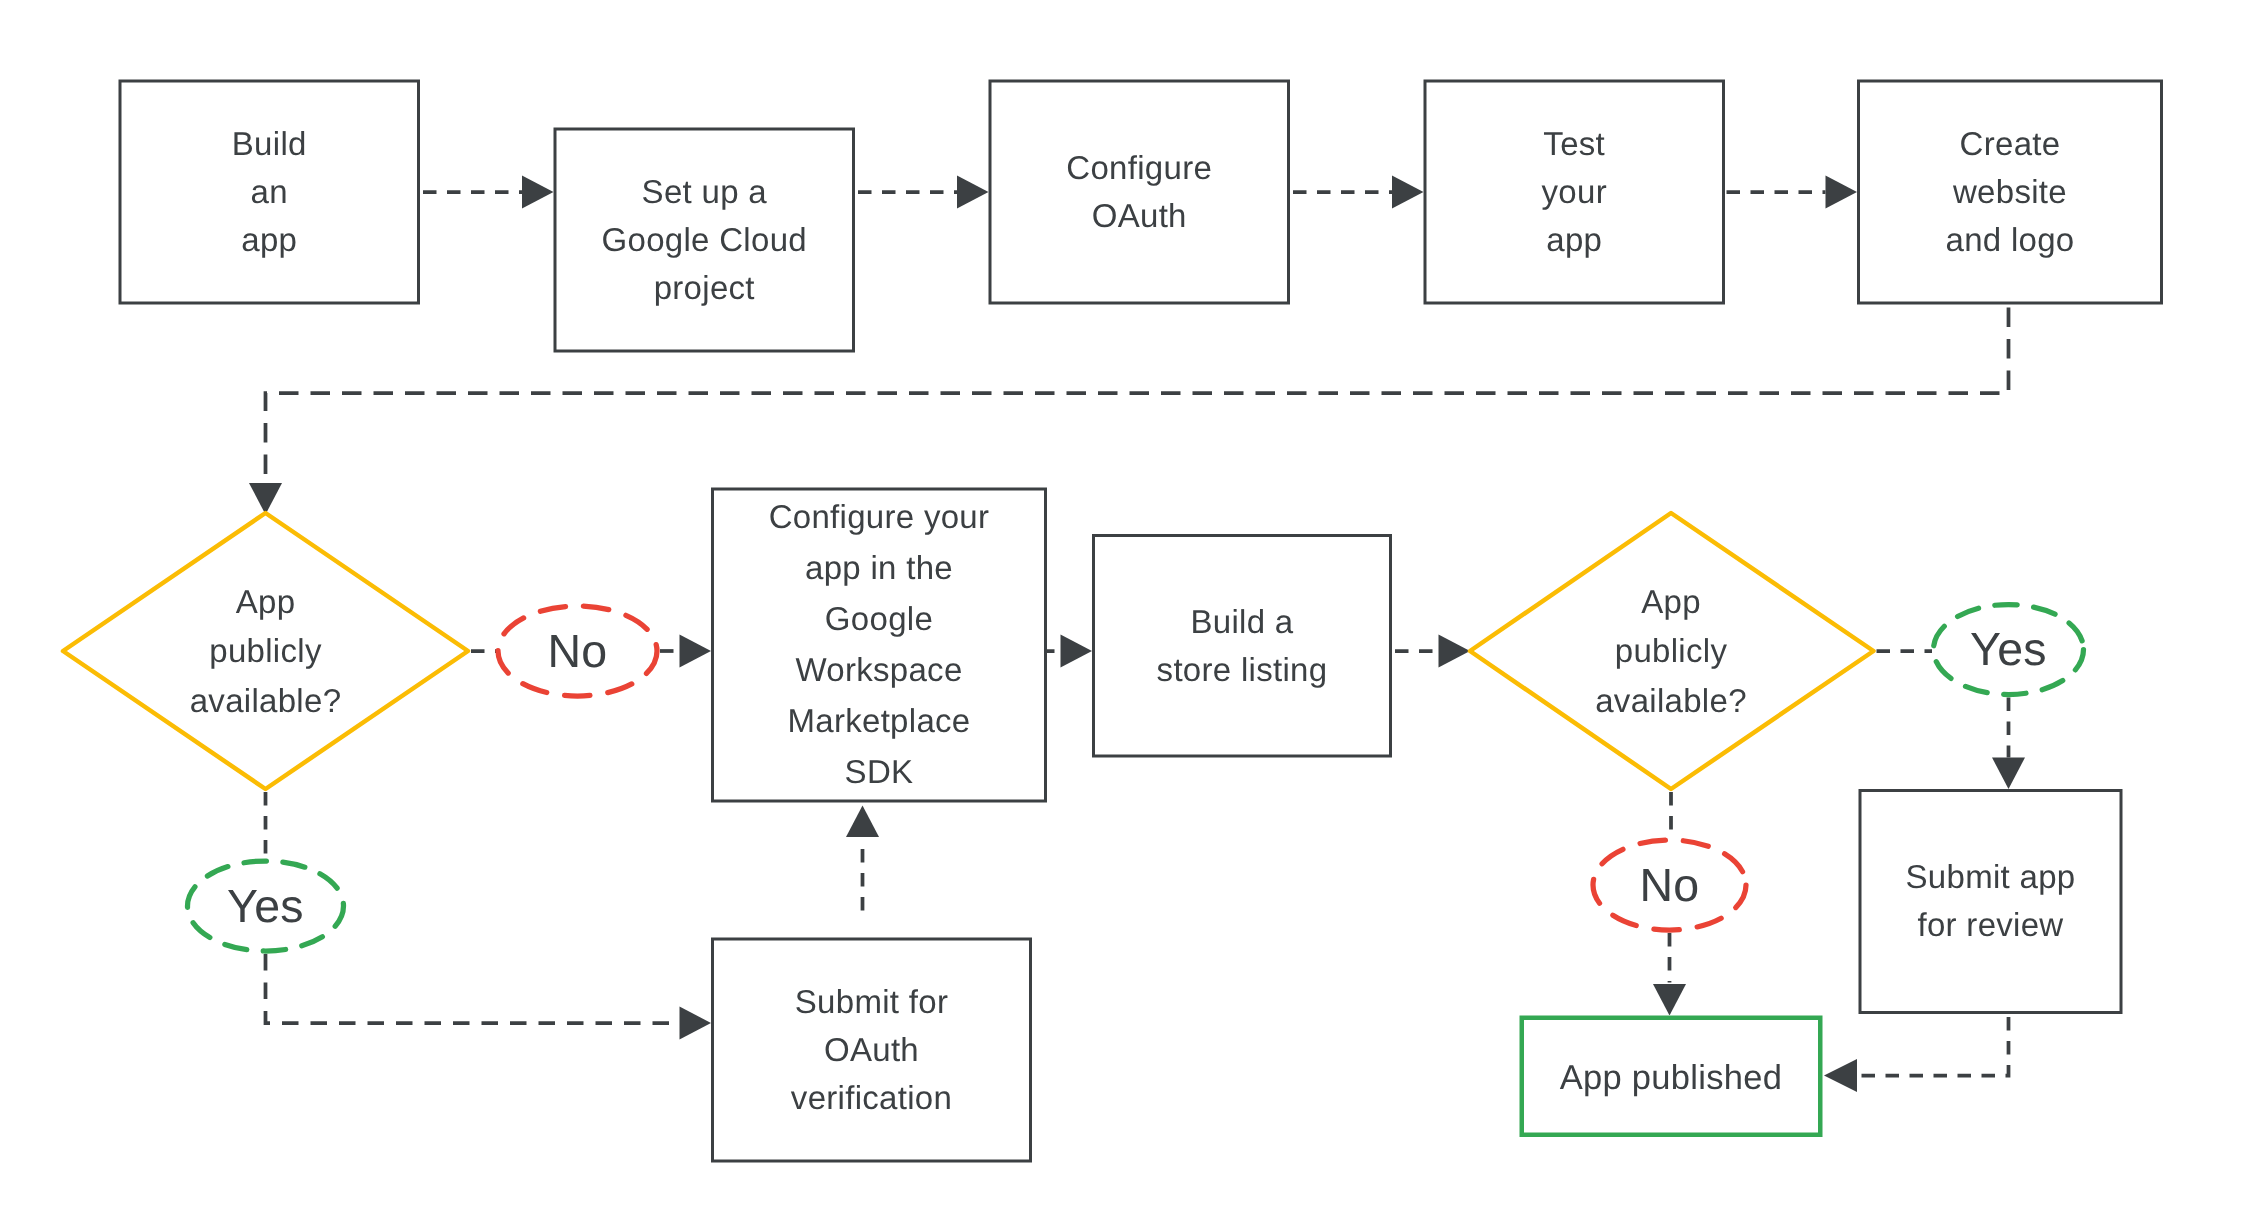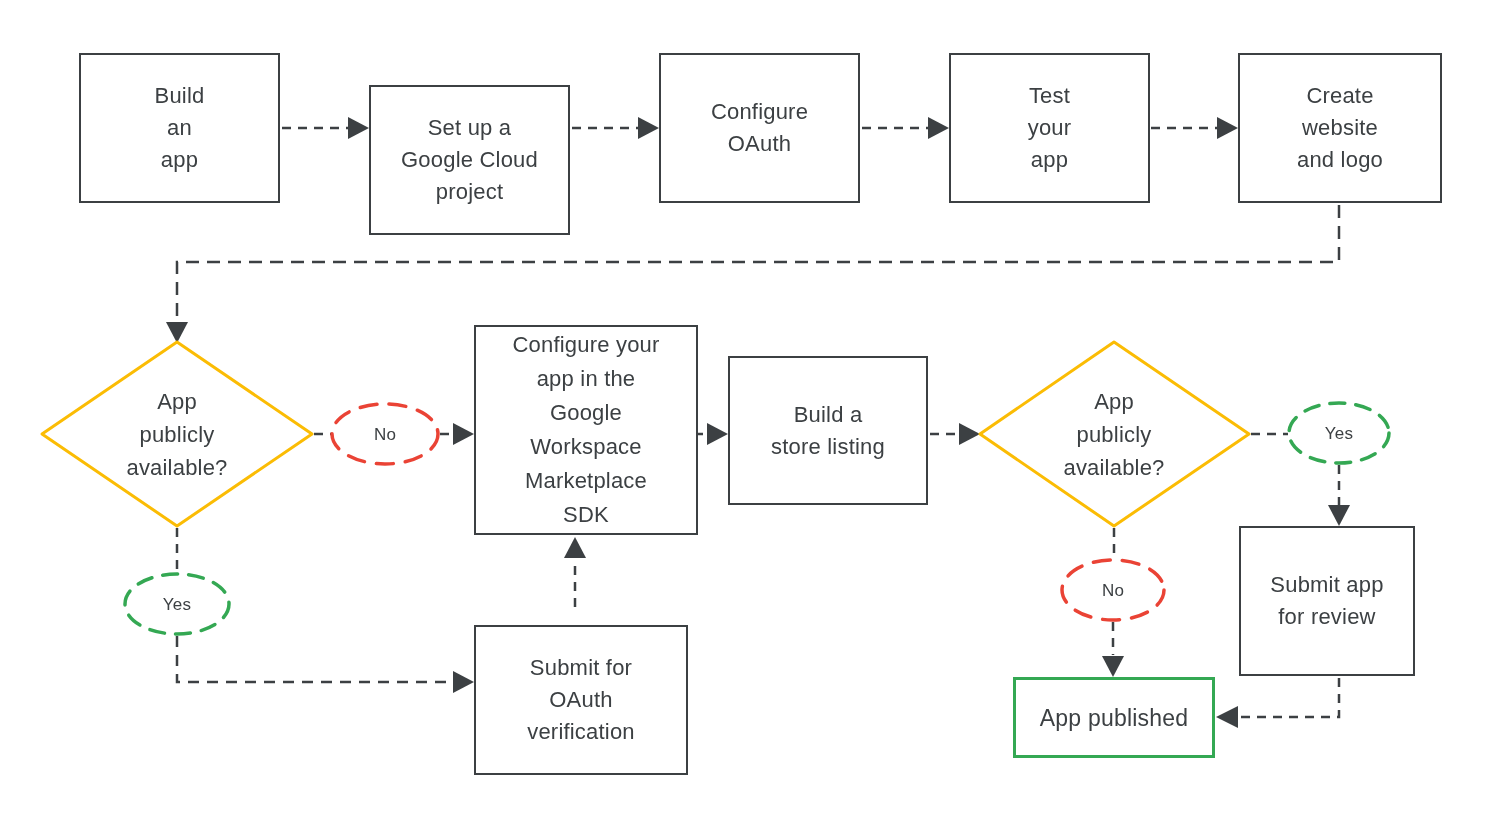--- a/index.html
+++ b/index.html
@@ -32,21 +32,21 @@
   .node.sdk { line-height: 34px; }
   .free-label {
     position: absolute;
     transform: translate(-50%, -50%);
     text-align: center;
     font-size: 22px;
     line-height: 33px;
     white-space: pre-line;
     letter-spacing: 0.2px;
   }
-  .badge-label { font-size: 17px; line-height: 23px; }
+  .badge-label { font-size: 31px; line-height: 23px; }
 </style>
 </head>
 <body>
 
 <div class="canvas">
 
   <svg class="wires" viewBox="0 0 1494 814" xmlns="http://www.w3.org/2000/svg">
 
     <path d="M282,128 H348" stroke="#3C4043" stroke-width="2.5" stroke-dasharray="9 7" fill="none"></path>
     <polygon points="369,128 348,117 348,139" fill="#3C4043"></polygon>

